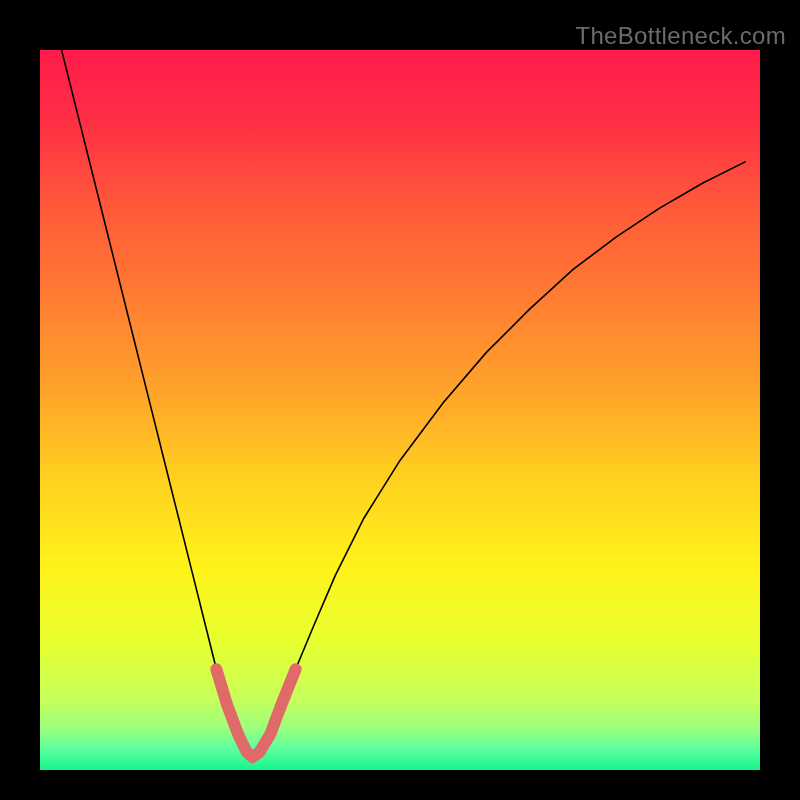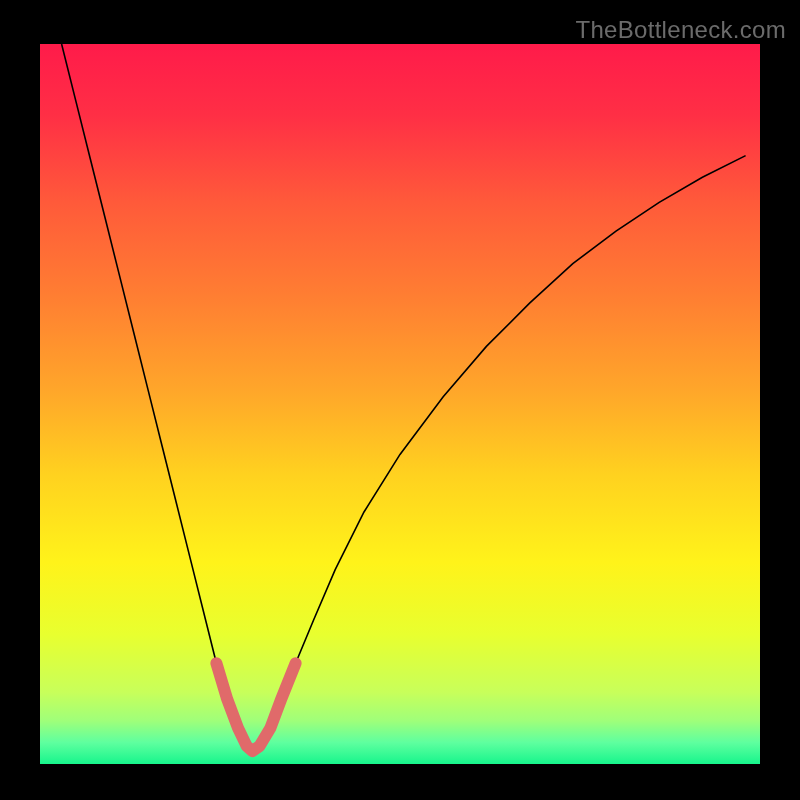--- a/index.html
+++ b/index.html
@@ -7,21 +7,21 @@
     padding: 0;
     width: 800px;
     height: 800px;
     background: #000;
     overflow: hidden;
     font-family: Arial, Helvetica, sans-serif;
   }
   .frame {
     position: absolute;
     left: 0;
-    top: 4px;
+    top: 10px;
     width: 800px;
     height: 712px;
     background: #000;
   }
   .plot-area {
     position: absolute;
     left: 40px;
     top: 40px;
     width: 720px;
     height: 720px;

